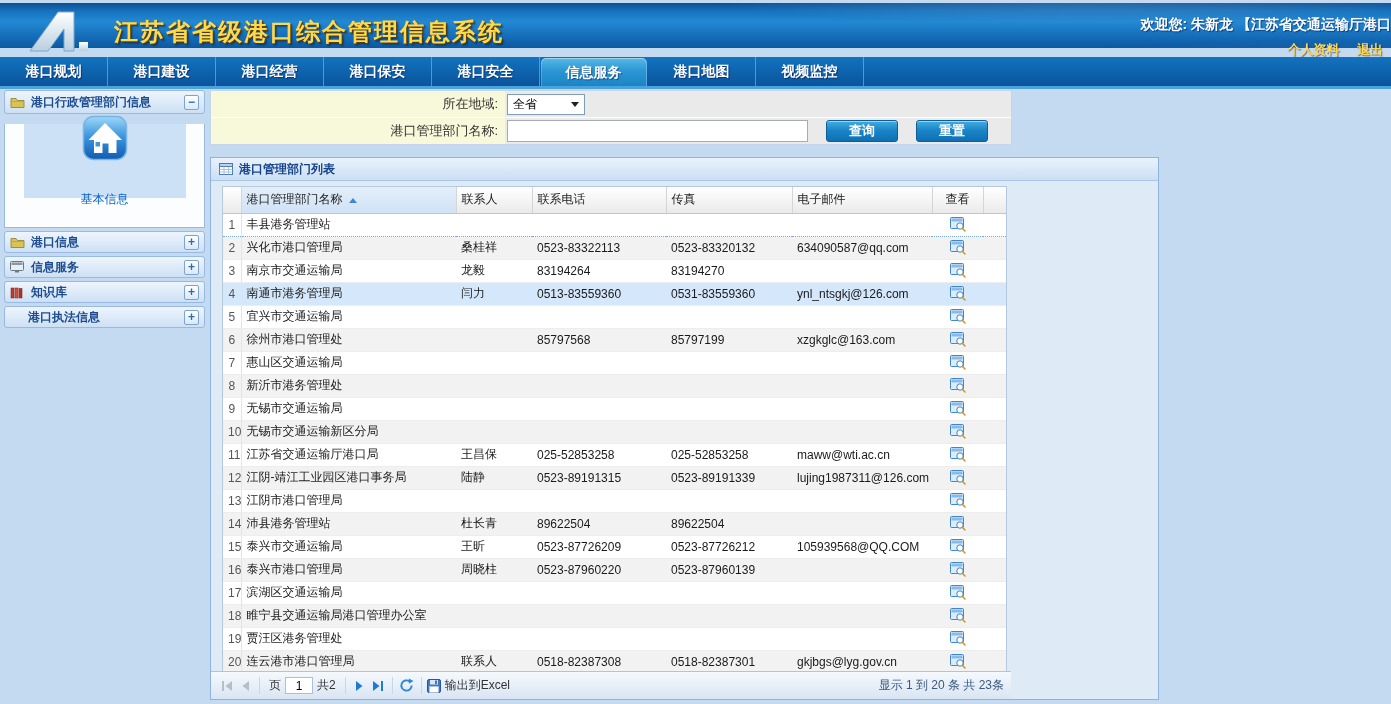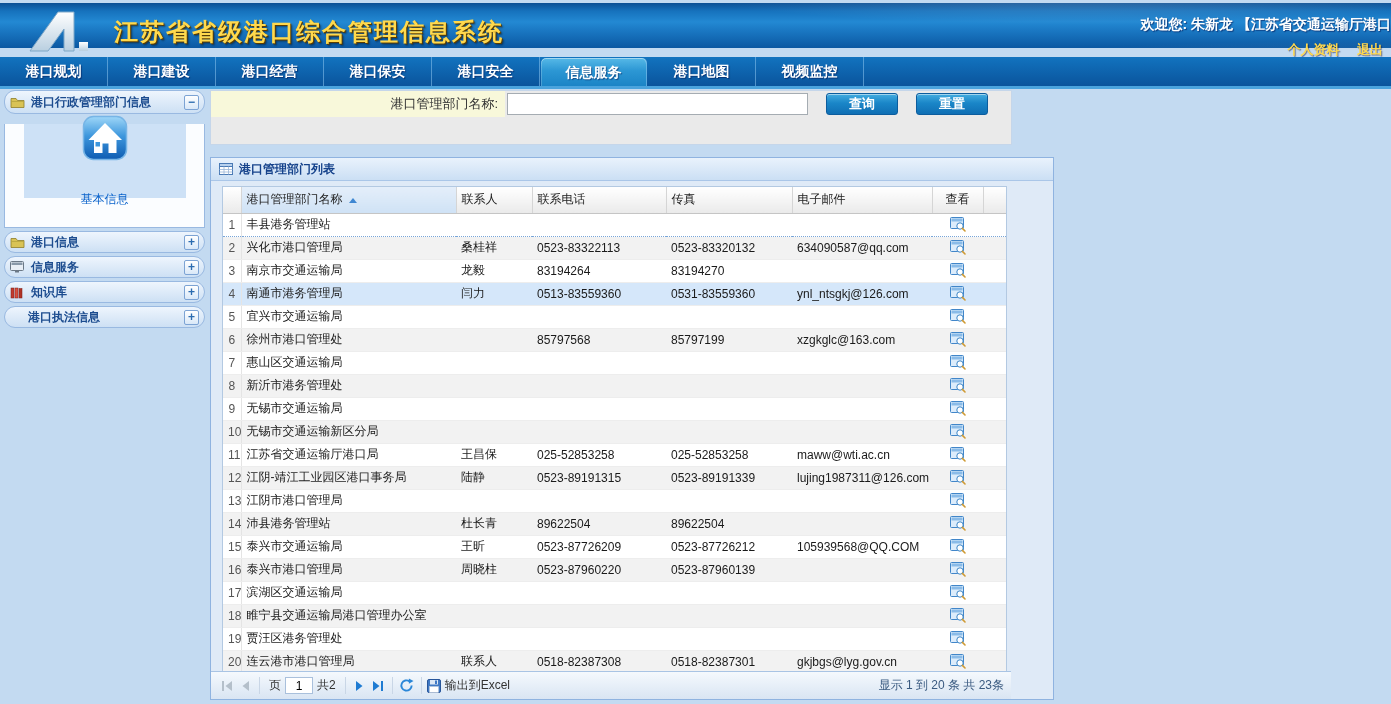--- a/index.html
+++ b/index.html
@@ -51,21 +51,21 @@
     background:linear-gradient(180deg,#57b9e7 0%,#2c97d4 45%,#1b84c6 100%);
     border-radius:5px 5px 0 0; margin:1px 1px 0 1px; width:106px; line-height:28px;
     box-shadow:inset 0 1px 0 rgba(255,255,255,.45), inset 1px 0 0 rgba(255,255,255,.2);
   }
   .nav-underline { position:absolute; left:0; top:86px; width:1391px; height:3px; background:#4aa3dd; }
 
   
   .sidebar { position:absolute; left:4px; top:90px; width:201px; }
   .side-panel-header {
     height:24px; background:linear-gradient(180deg,#eef5fd,#cde0f4);
-    border:1px solid #99b9e1; border-radius:11px;
+    border:1px solid #99b9e1; border-radius:3px;
     display:flex; align-items:center; padding:0 5px; cursor:pointer;
   }
   .side-panel-header .p-icon { display:inline-flex; width:16px; margin-right:5px; }
   .side-panel-header .p-lbl { color:#1c4c8f; font-weight:bold; font-size:12px; white-space:nowrap; }
   .toggle-btn {
     margin-left:auto; width:15px; height:15px; border:1px solid #7ca3d4; border-radius:2px;
     background:linear-gradient(180deg,#ffffff,#d9e8f8); color:#2c6cb0;
     font-size:12px; line-height:13px; text-align:center; font-weight:bold; cursor:pointer;
   }
   .side-panel-body {
@@ -110,21 +110,21 @@
   .btn {
     height:22px; margin-left:18px; padding:0 18px; min-width:72px;
     background:linear-gradient(180deg,#44ade0 0%,#1a86c8 45%,#0f6fb4 100%);
     border:1px solid #0c5d9e; border-radius:3px; color:#fff; font-weight:bold;
     font-size:13px; cursor:pointer; font-family:inherit;
     box-shadow:inset 0 1px 0 rgba(255,255,255,.5);
   }
 
   
   .list-panel {
-    position:absolute; left:210px; top:157px; width:844px; height:543px;
+    position:absolute; left:210px; top:157px; width:949px; height:543px;
     border:1px solid #8fb3e0; background:#dfeaf7;
   }
   .panel-title {
     height:23px; background:linear-gradient(180deg,#e9f2fc,#cbdff4);
     border-bottom:1px solid #aac6e8; display:flex; align-items:center; padding:0 8px;
     color:#15428b; font-weight:bold; font-size:12px;
   }
   .panel-title .t-icon { display:inline-flex; margin-right:6px; }
 
   .table-wrap {
@@ -287,20 +287,29 @@
         <div class="side-panel-header no-icon-indent">
           <span class="p-lbl">港口执法信息</span>
           <span class="toggle-btn">+</span>
         </div>
       </div>
     </div>
 </div>
 
 <div class="search-form">
   <div class="form-row">
+    <div class="form-label">所在地域:</div>
+    <div class="form-ctrl">
+      <div class="fake-select">
+        <span>全省</span>
+        <span class="caret"></span>
+      </div>
+    </div>
+  </div>
+  <div class="form-row">
     <div class="form-label">港口管理部门名称:</div>
     <div class="form-ctrl">
       <input class="text-input" type="text" value="" style="">
       <button class="btn">查询</button>
       <button class="btn">重置</button>
     </div>
   </div>
 </div>
 
 <div class="list-panel">

